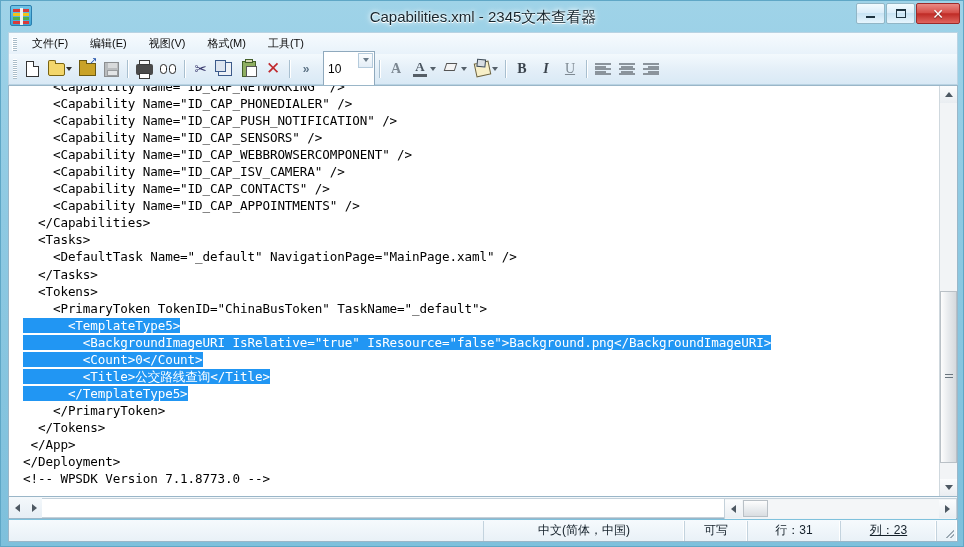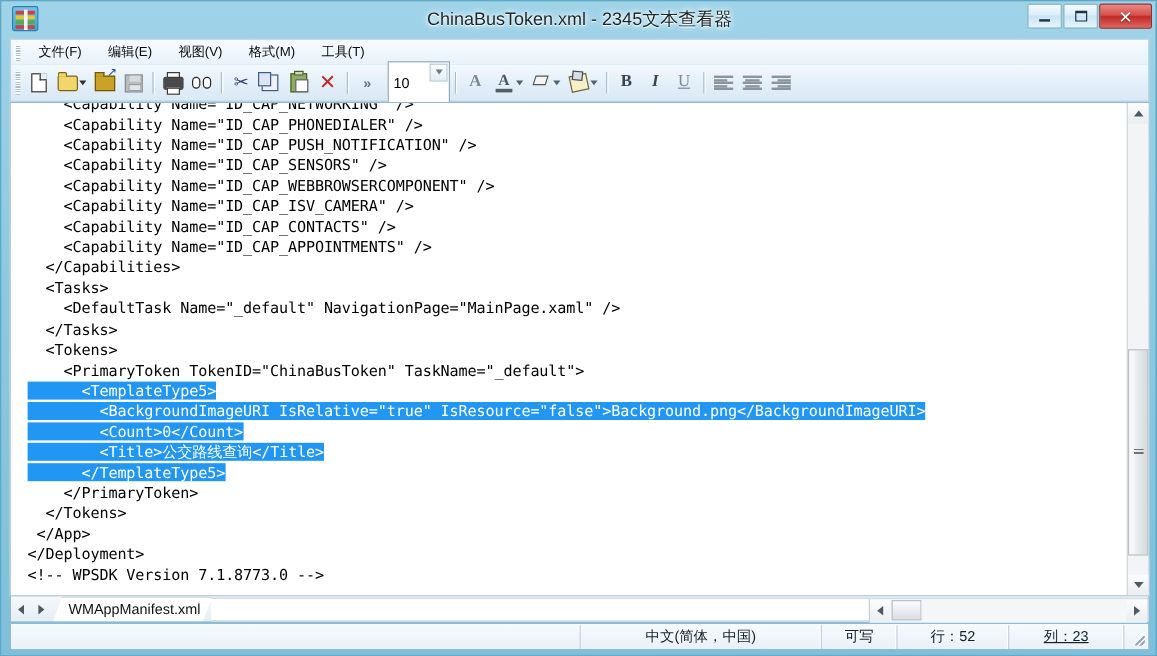--- a/index.html
+++ b/index.html
@@ -255,21 +255,21 @@
 <div class="window">
 
   <div class="titlebar">
     <div class="app-icon">
       <i class="r1"></i>
         <i class="r2"></i>
         <i class="r3"></i>
         <i class="r4"></i>
         <u></u>
     </div>
-    <div class="title-text">ChinaBusToken.xml - 2345文本查看器</div>
+    <div class="title-text">Capabilities.xml - 2345文本查看器</div>
     <div class="wbtns">
       <div class="wbtn">
         <div class="g">
             <div class="min-glyph"></div>
           </div>
       </div>
       <div class="wbtn">
         <div class="g">
             <div class="max-glyph"></div>
           </div>
@@ -425,37 +425,36 @@
     </div>
   </div>
 
   <div class="tabrow">
     <div class="tabnav">
         <span class="ar-lf"></span>
       </div>
     <div class="tabnav">
         <span class="ar-rt"></span>
       </div>
-    <div class="tab">WMAppManifest.xml</div>
     <div class="tab-area">
       <div class="hscroll">
         <div class="hs-arrow">
             <span class="ar-lf"></span>
           </div>
         <div class="hthumb"></div>
         <div class="hs-track"></div>
         <div class="hs-arrow">
             <span class="ar-rt"></span>
           </div>
       </div>
     </div>
   </div>
 
   <div class="statusbar">
     <div class="st-spacer"></div>
     <div class="st-pane st-lang">中文(简体，中国)</div>
     <div class="st-pane st-rw">可写</div>
-    <div class="st-pane st-row">行：52</div>
+    <div class="st-pane st-row">行：31</div>
     <div class="st-pane st-col">列：23</div>
     <div class="st-pane st-grip"></div>
   </div>
 
 </div>
 
 </body></html>

